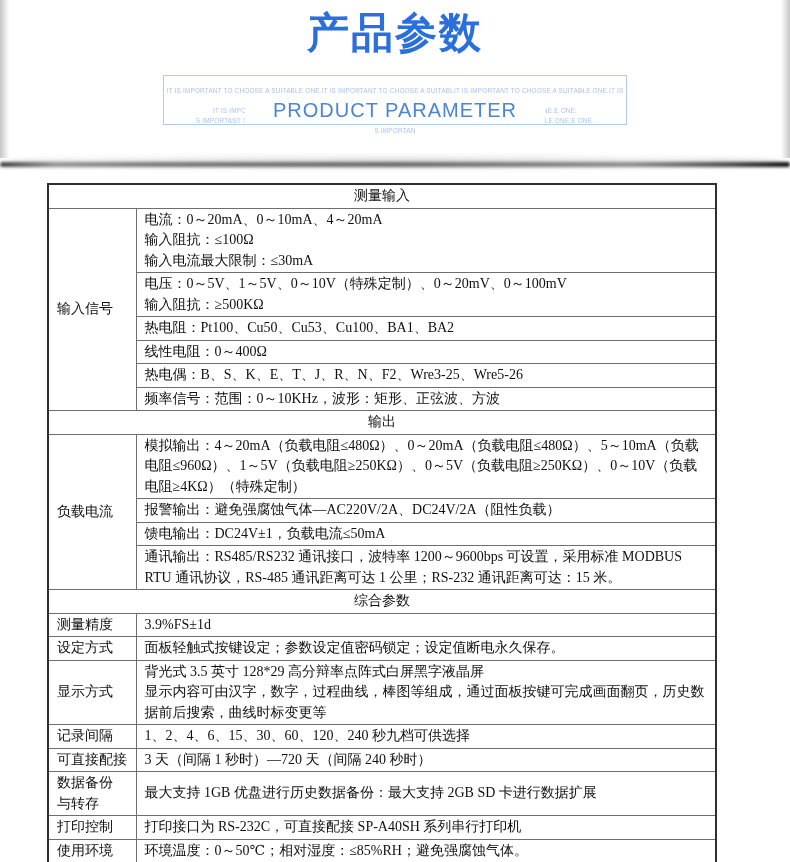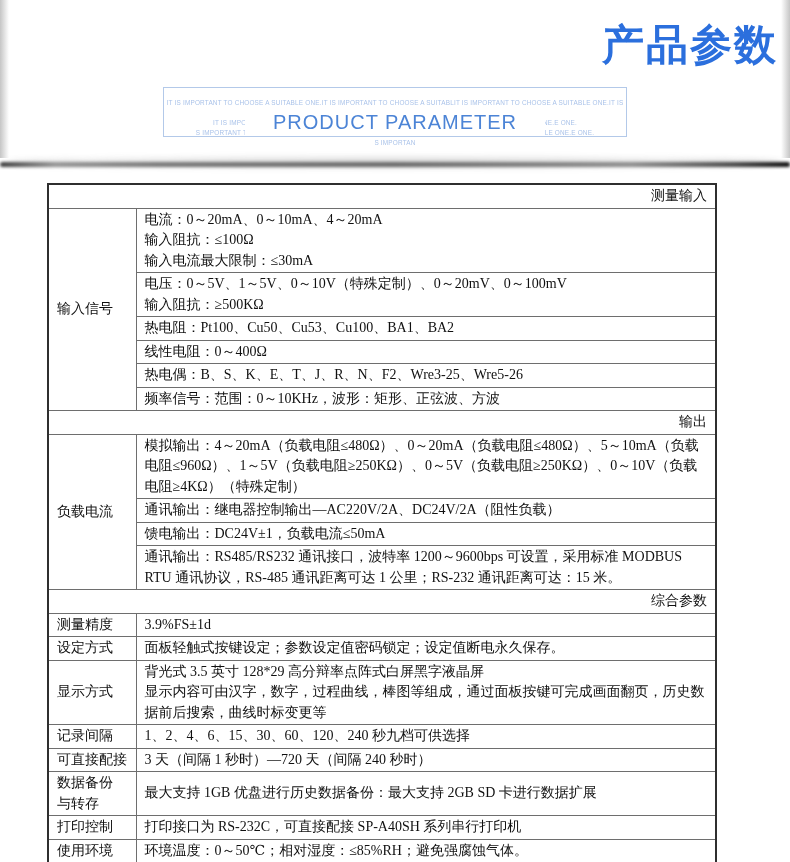--- a/index.html
+++ b/index.html
@@ -6,21 +6,21 @@
   body{
     width:790px;height:862px;background:#ffffff;overflow:hidden;
     font-family:"Liberation Sans",sans-serif;
   }
   
   .header-card{position:relative;height:150px;padding-top:8px;}
   .header-card .edge{position:absolute;top:0;height:100%;width:9px;pointer-events:none;}
   .header-card .edge.left{left:0;background:linear-gradient(to right,rgba(90,90,90,.35),rgba(255,255,255,0));}
   .header-card .edge.right{right:0;background:linear-gradient(to left,rgba(90,90,90,.35),rgba(255,255,255,0));}
   .page-title{
-    margin:12px;text-align:right;font-size:42px;line-height:50px;font-weight:bold;
+    margin:0;text-align:center;font-size:42px;line-height:50px;font-weight:bold;
     letter-spacing:2px;color:var(--accent,#2b6fdd);
     font-family:"Liberation Sans",sans-serif;
   }
   .sub-box{
     position:relative;width:464px;height:50px;box-sizing:border-box;
     margin:17px auto 0;border:1px solid var(--box_line,#b3c9e9);
   }
   .page-subtitle{
     position:absolute;top:-14px;left:50%;transform:translateX(-50%);
     background:#ffffff;padding:0 28px;white-space:nowrap;
@@ -45,21 +45,21 @@
     width:670px;margin:7px 0 0 47px;border-collapse:collapse;table-layout:fixed;
     border:2px solid var(--table_border_outer,#2f2f2f);
     font-family:"Liberation Serif","DejaVu Serif",serif;
     font-size:14px;color:var(--text,#101010);
   }
   table.spec td{
     border:1px solid var(--table_border_inner,#6e6e6e);
     padding:1px 8px;line-height:20.5px;vertical-align:middle;
     white-space:pre-line;overflow:hidden;
   }
-  td.section{text-align:right;}
+  td.section{text-align:center;}
   td.label{padding:1px 2px;}
   td.v-top{vertical-align:top;}
 </style>
 </head>
 <body>
 
 <div class="header-card">
   <div class="edge left"></div>
   <div class="edge right"></div>
   <h1 class="page-title">产品参数</h1>
@@ -112,21 +112,21 @@
       </tr>
 
     <tr>
       <td colspan="2" class="section">输出</td>
     </tr>
     <tr>
       <td rowspan="4" class="label">负载电流</td>
       <td>模拟输出：4～20mA（负载电阻≤480Ω）、0～20mA（负载电阻≤480Ω）、5～10mA（负载电阻≤960Ω）、1～5V（负载电阻≥250KΩ）、0～5V（负载电阻≥250KΩ）、0～10V（负载电阻≥4KΩ）（特殊定制）</td>
     </tr>
     <tr>
-        <td>通讯输出：继电器控制输出—AC220V/2A、DC24V/2A（阻性负载）</td>
+        <td>报警输出：避免强腐蚀气体—AC220V/2A、DC24V/2A（阻性负载）</td>
       </tr>
     <tr>
         <td>馈电输出：DC24V±1，负载电流≤50mA</td>
       </tr>
     <tr>
         <td>通讯输出：RS485/RS232 通讯接口，波特率 1200～9600bps 可设置，采用标准 MODBUS RTU 通讯协议，RS-485 通讯距离可达 1 公里；RS-232 通讯距离可达：15 米。</td>
       </tr>
 
     <tr>
       <td colspan="2" class="section">综合参数</td>

